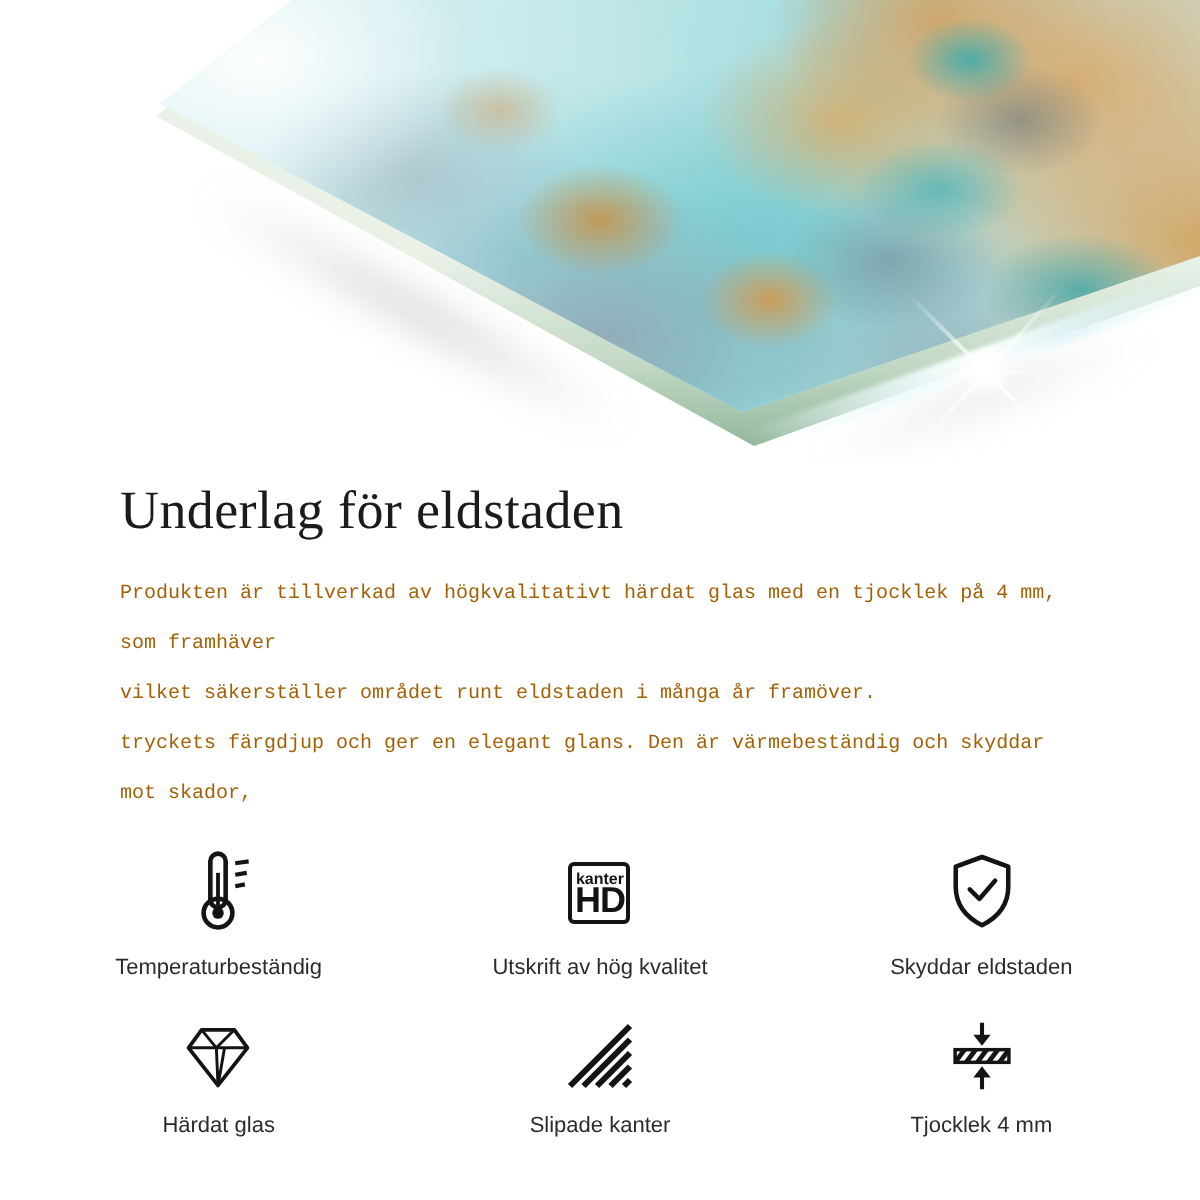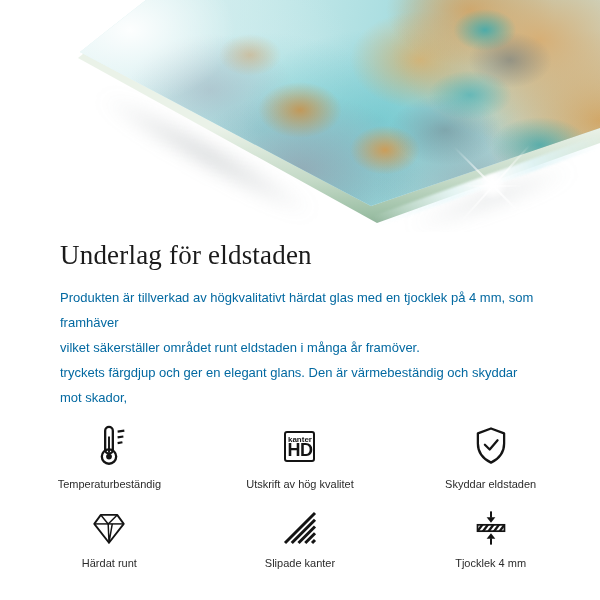--- a/index.html
+++ b/index.html
@@ -77,21 +77,21 @@
     background:radial-gradient(circle, rgba(255,255,255,1) 0%, rgba(255,255,255,0.85) 25%, rgba(255,255,255,0) 70%); }
 
   
   .copy { padding:0 60px; }
   .headline {
     margin-top:6px;
     font-family:"Liberation Serif","DejaVu Serif",serif;
     font-size:27px; line-height:34px; font-weight:400;
     color:#1b1b1b; letter-spacing:0.2px;
   }
-  .body-text { margin-top:13px; font-size:13px; line-height:25px; color:#0369a1; }
+  .body-text { margin-top:13px; font-size:10px; line-height:25px; color:#a16207;font-family:Liberation Mono, monospace; }
 
   
   .features { margin-top:13px; padding:0 14px; display:grid; grid-template-columns:repeat(3,1fr); }
   .feature { display:flex; flex-direction:column; align-items:center; }
   .row1 .icon-box { height:46px; display:flex; align-items:center; justify-content:center; }
   .row2 { margin-top:18px; }
   .row2 .icon-box { height:38px; display:flex; align-items:center; justify-content:center; }
   .feature .label { margin-top:9px; font-size:11px; line-height:13px; color:#2b2b2b; }
   .row2 .feature .label { margin-top:10px; }
 
@@ -175,21 +175,21 @@
 
   <div class="feature">
     <div class="icon-box">
       <svg width="42" height="36" viewBox="0 0 48 44">
         <path class="s" d="M14 6 L34 6 L42 17 L24 40 L6 17 Z" stroke-width="2.3" stroke-linejoin="round"></path>
         <path class="s" d="M6 17 L42 17" stroke-width="1.8"></path>
         <path class="s" d="M14 6 L23 17 L34 6" stroke-width="1.8" stroke-linejoin="round"></path>
         <path class="s" d="M23 17 L24 40 L28 17" stroke-width="1.8" stroke-linejoin="round"></path>
       </svg>
     </div>
-    <div class="label">Härdat runt</div>
+    <div class="label">Härdat glas</div>
   </div>
 
   <div class="feature">
     <div class="icon-box">
       <svg width="36" height="36" viewBox="0 0 48 48">
         <g stroke="#141414" stroke-width="4">
           <line x1="4" y1="44" x2="44" y2="4"></line>
           <line x1="13" y1="44" x2="44" y2="13"></line>
           <line x1="22" y1="44" x2="44" y2="22"></line>
           <line x1="31" y1="44" x2="44" y2="31"></line>

